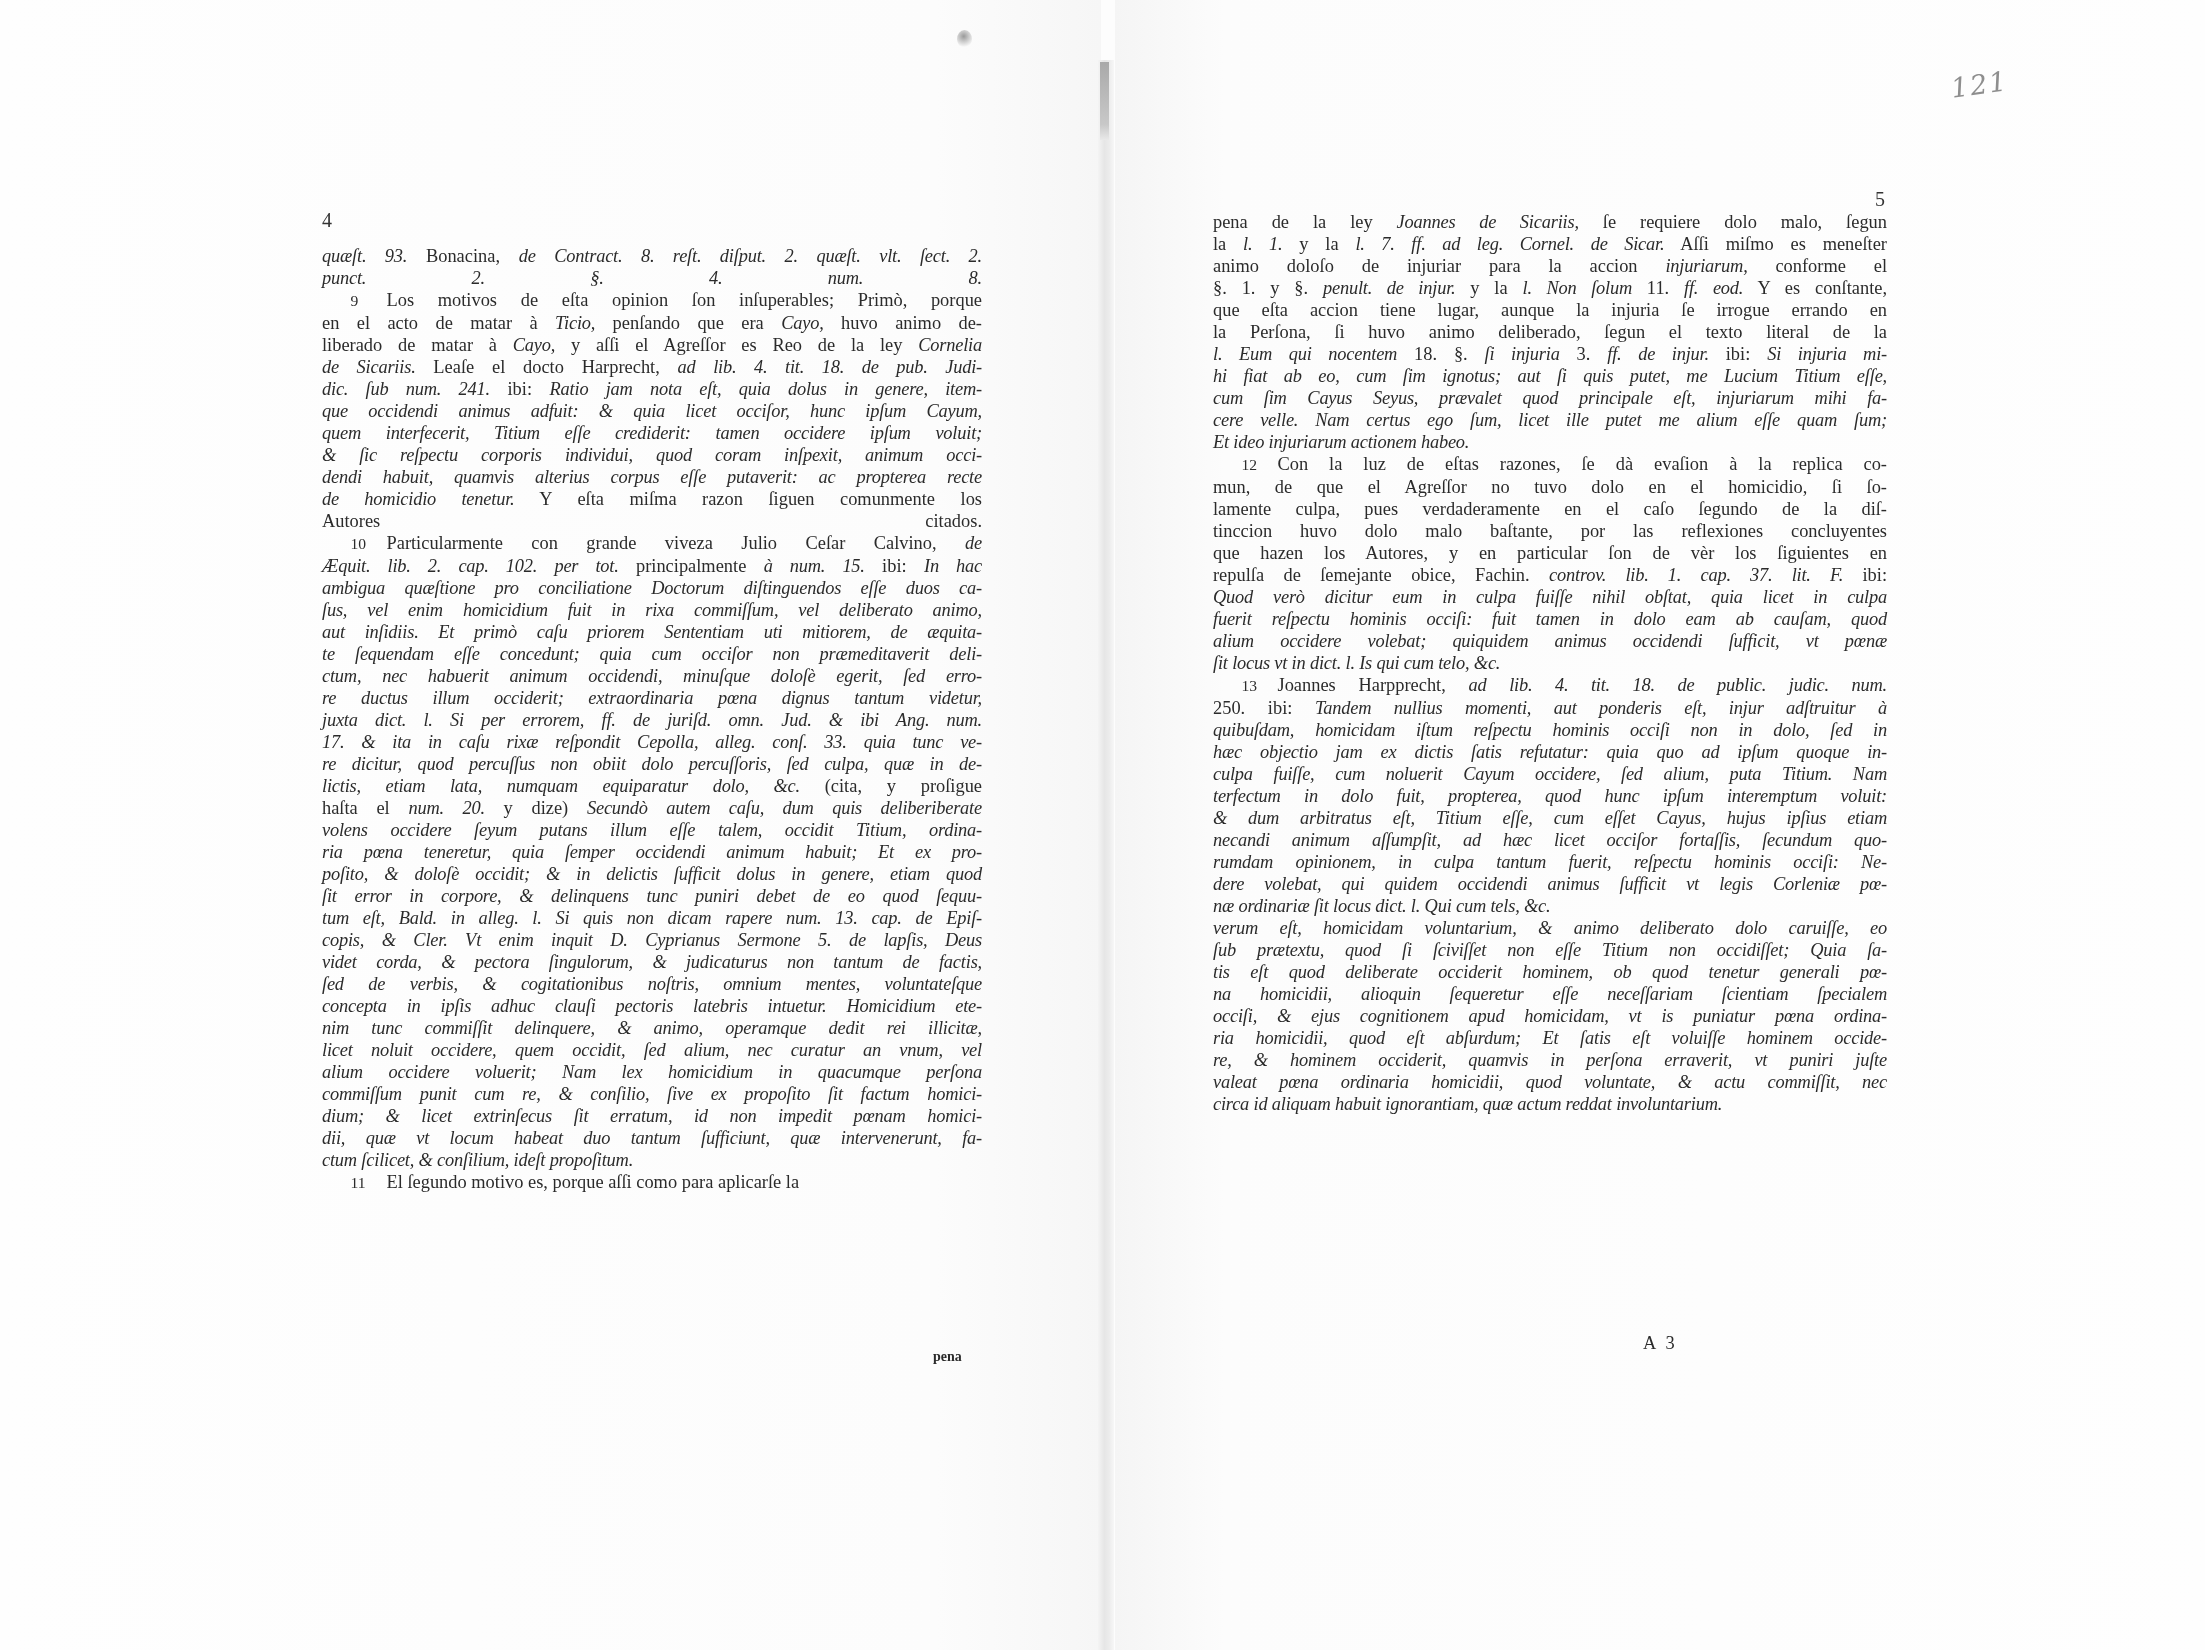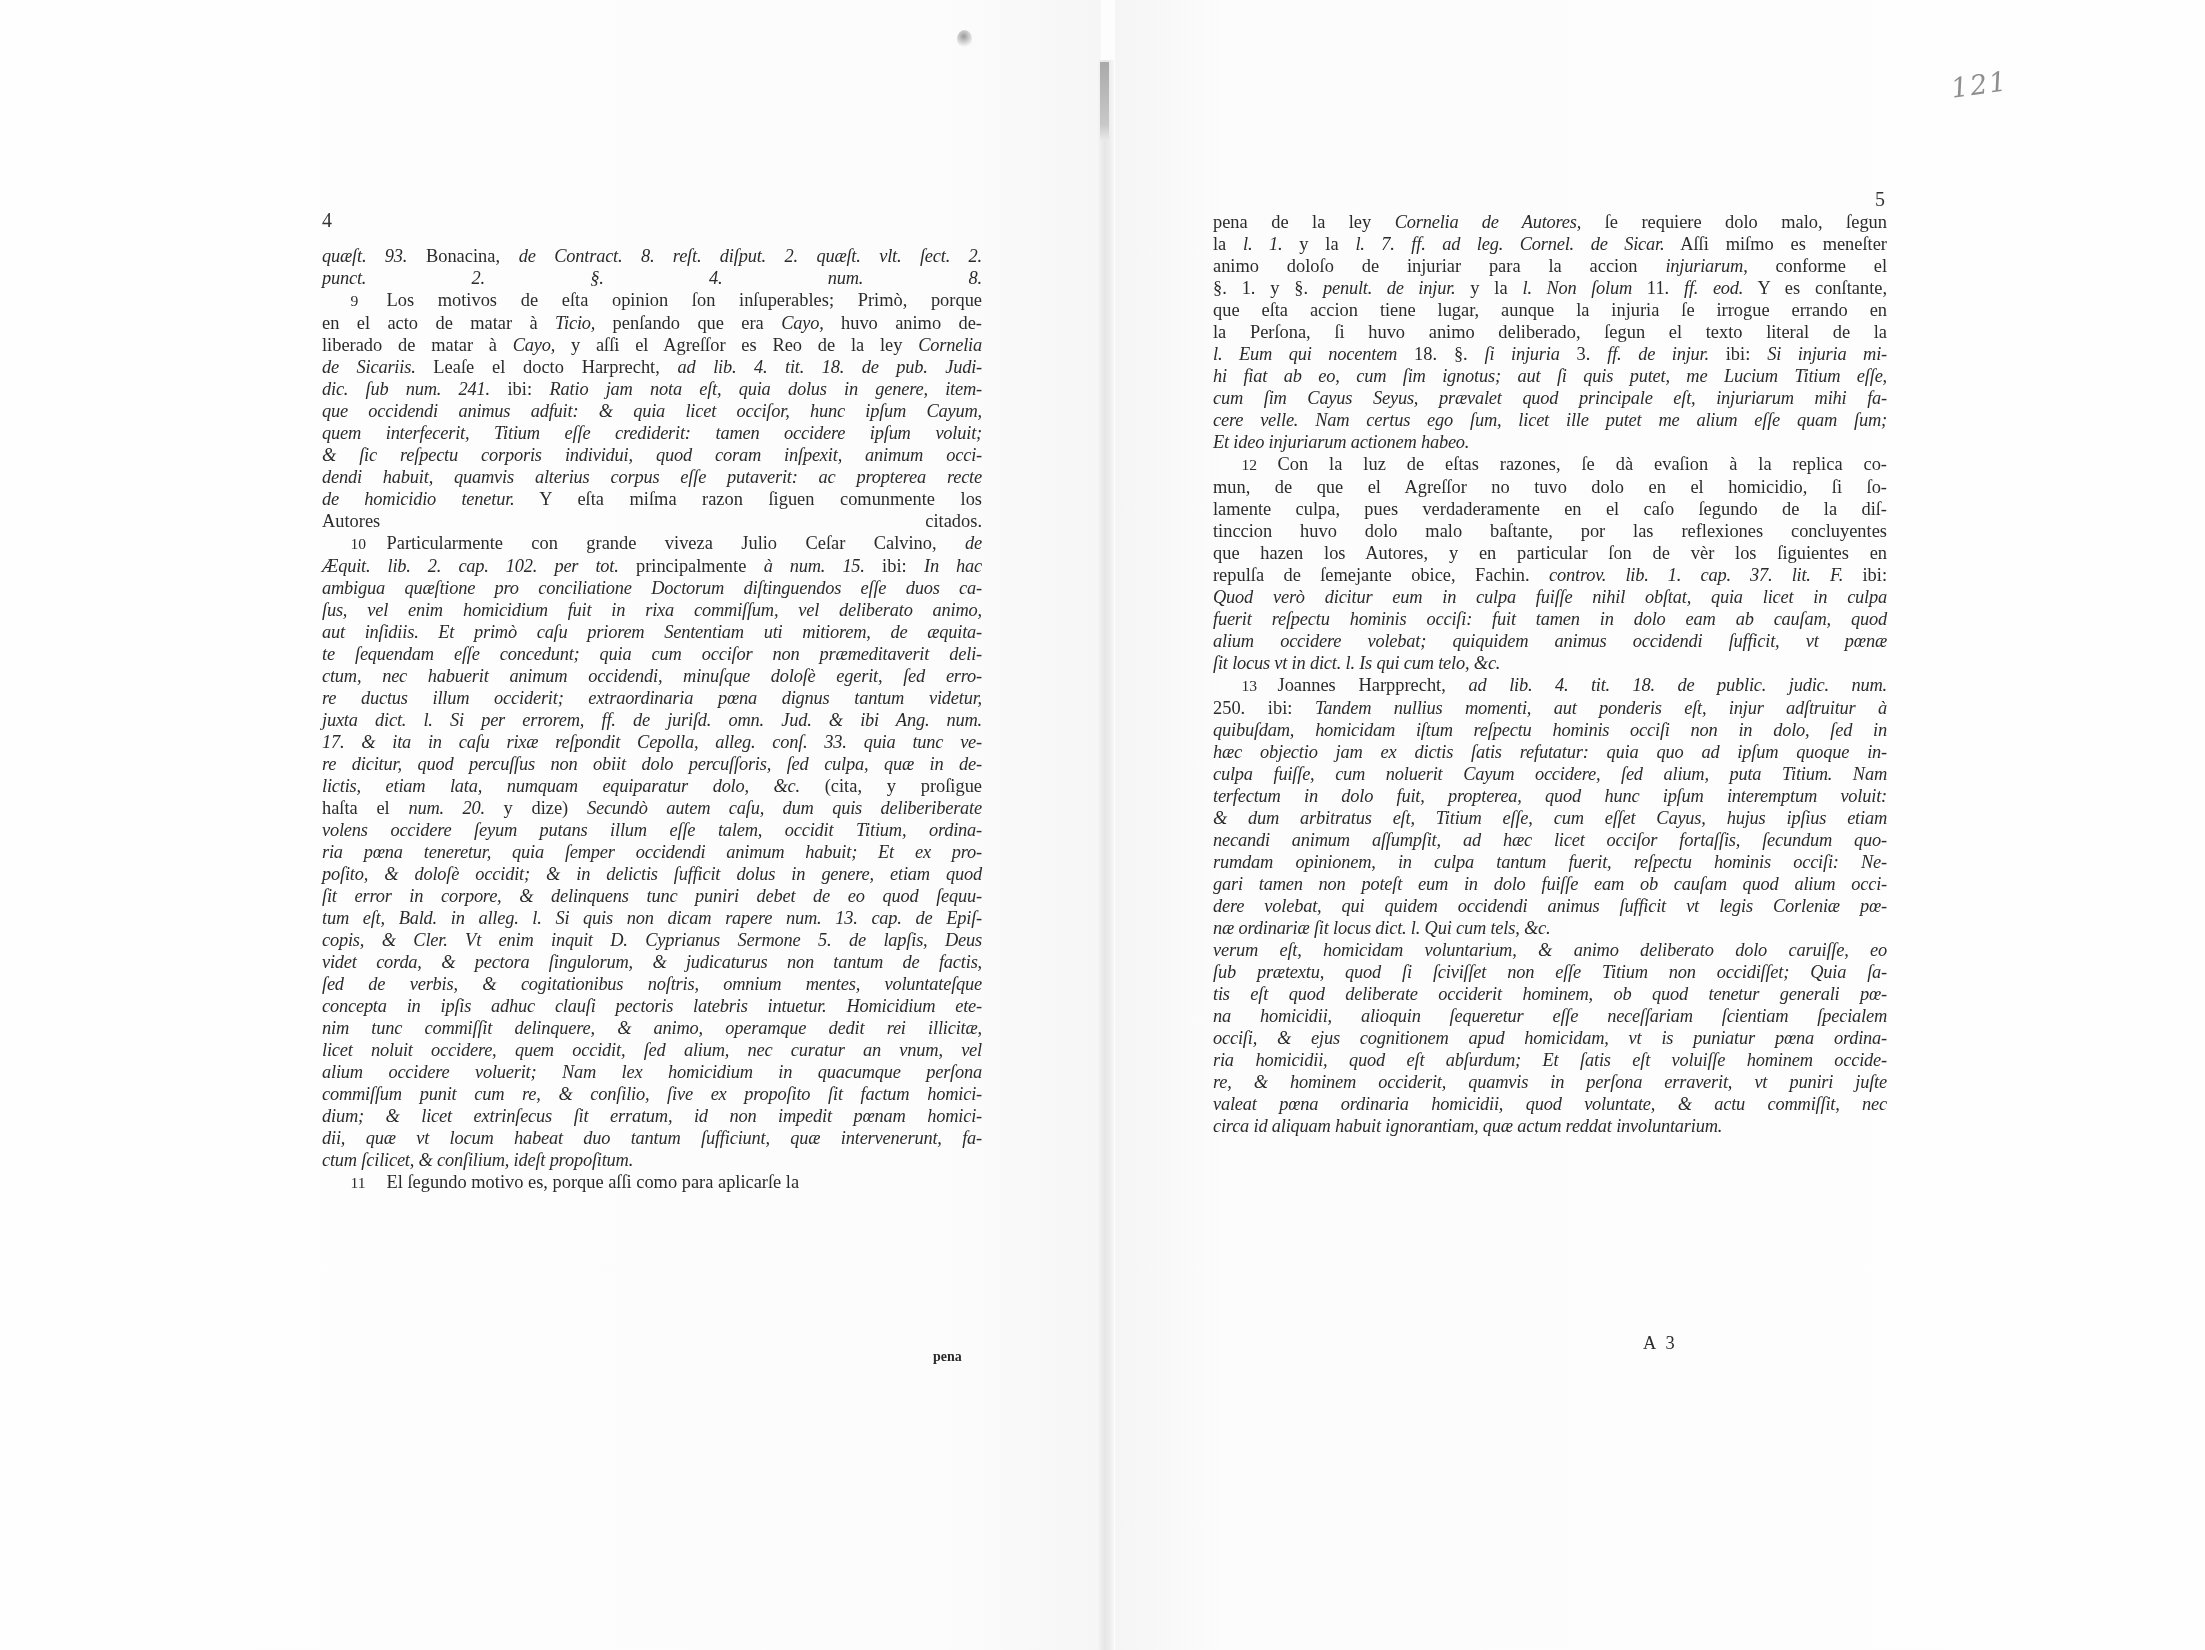--- a/index.html
+++ b/index.html
@@ -88,21 +88,21 @@
 
   <div class="gutter"></div>
   <div class="gutter-line"></div>
   <div class="top-mark"></div>
 
   <div class="page page-right">
   </div>
   <div class="ms-num">121</div>
   <div class="pg-num pg-num-right">5</div>
   <div class="text text-right">
-      <span class="line"><span>pena de la ley </span><span class="it">Cornelia de Autores,</span><span> ſe requiere dolo malo, ſegun</span></span>
+      <span class="line"><span>pena de la ley </span><span class="it">Joannes de Sicariis,</span><span> ſe requiere dolo malo, ſegun</span></span>
       <span class="line"><span>la </span><span class="it">l. 1.</span><span> y la </span><span class="it">l. 7. ff. ad leg. Cornel. de Sicar.</span><span> Aſſi miſmo es meneſter</span></span>
       <span class="line"><span>animo doloſo de injuriar para la accion </span><span class="it">injuriarum,</span><span> conforme el</span></span>
       <span class="line"><span>§. 1. y §. </span><span class="it">penult. de injur.</span><span> y la </span><span class="it">l. Non ſolum</span><span> 11. </span><span class="it">ff. eod.</span><span> Y es conſtante,</span></span>
       <span class="line"><span>que eſta accion tiene lugar, aunque la injuria ſe irrogue errando en</span></span>
       <span class="line"><span>la Perſona, ſi huvo animo deliberado, ſegun el texto literal de la</span></span>
       <span class="line"><span class="it">l. Eum qui nocentem</span><span> 18. §. </span><span class="it">ſi injuria</span><span> 3. </span><span class="it">ff. de injur.</span><span> ibi: </span><span class="it">Si injuria mi-</span></span>
       <span class="line"><span class="it">hi fiat ab eo, cum ſim ignotus; aut ſi quis putet, me Lucium Titium eſſe,</span></span>
       <span class="line"><span class="it">cum ſim Cayus Seyus, prævalet quod principale eſt, injuriarum mihi fa-</span></span>
       <span class="line"><span class="it">cere velle. Nam certus ego ſum, licet ille putet me alium eſſe quam ſum;</span></span>
       <span class="line last"><span class="it">Et ideo injuriarum actionem habeo.</span></span>
@@ -118,21 +118,20 @@
       <span class="line last"><span class="it">ſit locus vt in dict. l. Is qui cum telo, &amp;c.</span></span>
       <span class="line"><span class="para-num" style="padding-left: 28.5px; width: 36px;">13</span><span>Joannes Harpprecht, </span><span class="it">ad lib. 4. tit. 18. de public. judic. num.</span></span>
       <span class="line"><span>250. ibi: </span><span class="it">Tandem nullius momenti, aut ponderis eſt, injur adſtruitur à</span></span>
       <span class="line"><span class="it">quibuſdam, homicidam iſtum reſpectu hominis occiſi non in dolo, ſed in</span></span>
       <span class="line"><span class="it">hæc objectio jam ex dictis ſatis refutatur: quia quo ad ipſum quoque in-</span></span>
       <span class="line"><span class="it">culpa fuiſſe, cum noluerit Cayum occidere, ſed alium, puta Titium. Nam</span></span>
       <span class="line"><span class="it">terfectum in dolo fuit, propterea, quod hunc ipſum interemptum voluit:</span></span>
       <span class="line"><span class="it">&amp; dum arbitratus eſt, Titium eſſe, cum eſſet Cayus, hujus ipſius etiam</span></span>
       <span class="line"><span class="it">necandi animum aſſumpſit, ad hæc licet occiſor fortaſſis, ſecundum quo-</span></span>
       <span class="line"><span class="it">rumdam opinionem, in culpa tantum fuerit, reſpectu hominis occiſi: Ne-</span></span>
-      <span class="line"><span class="it">gari tamen non poteſt eum in dolo fuiſſe eam ob cauſam quod alium occi-</span></span>
       <span class="line"><span class="it">dere volebat, qui quidem occidendi animus ſufficit vt legis Corleniæ pœ-</span></span>
       <span class="line last"><span class="it">næ ordinariæ ſit locus dict. l. Qui cum tels, &amp;c.</span></span>
       <span class="line"><span class="it">verum eſt, homicidam voluntarium, &amp; animo deliberato dolo caruiſſe, eo</span></span>
       <span class="line"><span class="it">ſub prætextu, quod ſi ſciviſſet non eſſe Titium non occidiſſet; Quia ſa-</span></span>
       <span class="line"><span class="it">tis eſt quod deliberate occiderit hominem, ob quod tenetur generali pœ-</span></span>
       <span class="line"><span class="it">na homicidii, alioquin ſequeretur eſſe neceſſariam ſcientiam ſpecialem</span></span>
       <span class="line"><span class="it">occiſi, &amp; ejus cognitionem apud homicidam, vt is puniatur pœna ordina-</span></span>
       <span class="line"><span class="it">ria homicidii, quod eſt abſurdum; Et ſatis eſt voluiſſe hominem occide-</span></span>
       <span class="line"><span class="it">re, &amp; hominem occiderit, quamvis in perſona erraverit, vt puniri juſte</span></span>
       <span class="line"><span class="it">valeat pœna ordinaria homicidii, quod voluntate, &amp; actu commiſſit, nec</span></span>

